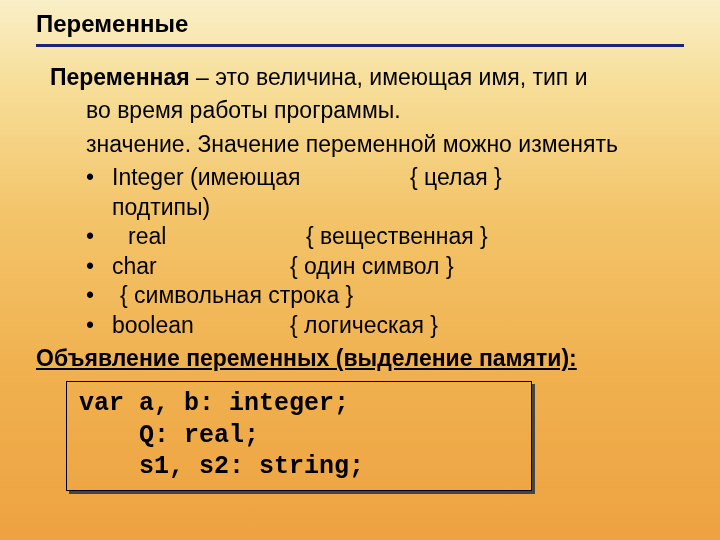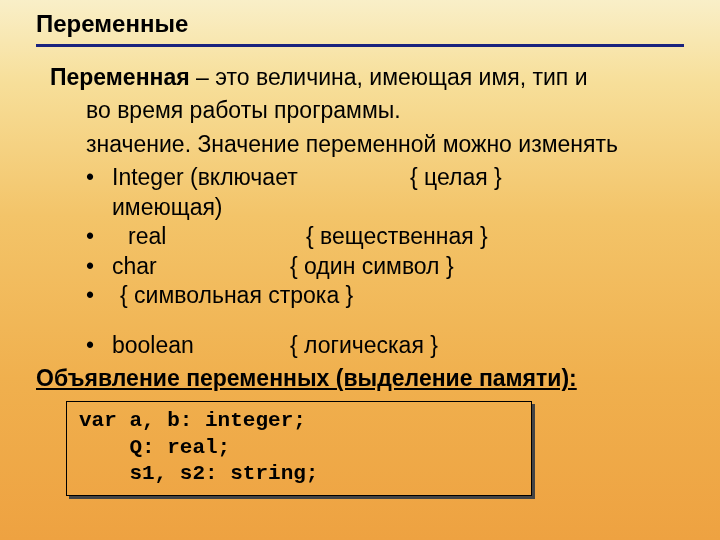--- a/index.html
+++ b/index.html
@@ -71,30 +71,30 @@
   }
   .type-note {
     flex: 1 1 auto;
     text-align: left;
     padding-left: 8px;
   }
   .type-row.r0 .type-name { width: 290px; }
   .type-row.r1 .type-name { width: 170px; margin-left: 16px; }
   .type-row.r2 .type-name { width: 170px; }
   .type-row.r3 .type-name { width: 170px; }
-  .type-row.r4 .type-name { width: 170px; margin-top: 20px; }
+  .type-row.r4 .type-name { width: 170px; }
 
   .codebox {
     margin: 8px 0 0 30px;
     width: 440px;
     border: 1px solid #000;
     box-shadow: 3px 3px 0 #444;
     padding: 6px 12px 8px 12px;
     font-family: "Courier New", monospace;
-    font-size: 21px;
+    font-size: 25px;
     font-weight: bold;
     line-height: 1.25;
     color: #000;
     background: transparent;
     white-space: pre;
   }
 </style>
 </head>
 <body>
 
@@ -107,21 +107,21 @@
 
     <p class="def">
       <span class="term">Переменная</span><span> – это величина, имеющая имя, тип и</span>
     </p>
     <p class="def-cont">во время работы программы.</p>
     <p class="def-cont">значение. Значение переменной можно изменять</p>
 
 
     <div class="type-row r0">
       <span class="bullet">•</span>
-      <span class="type-name">Integer (включает имеющая)</span>
+      <span class="type-name">Integer (имеющая подтипы)</span>
       <span class="type-note">{ целая }</span>
     </div>
     <div class="type-row r1">
       <span class="bullet">•</span>
       <span class="type-name">real</span>
       <span class="type-note">{ вещественная }</span>
     </div>
     <div class="type-row r2">
       <span class="bullet">•</span>
       <span class="type-name">char</span>

